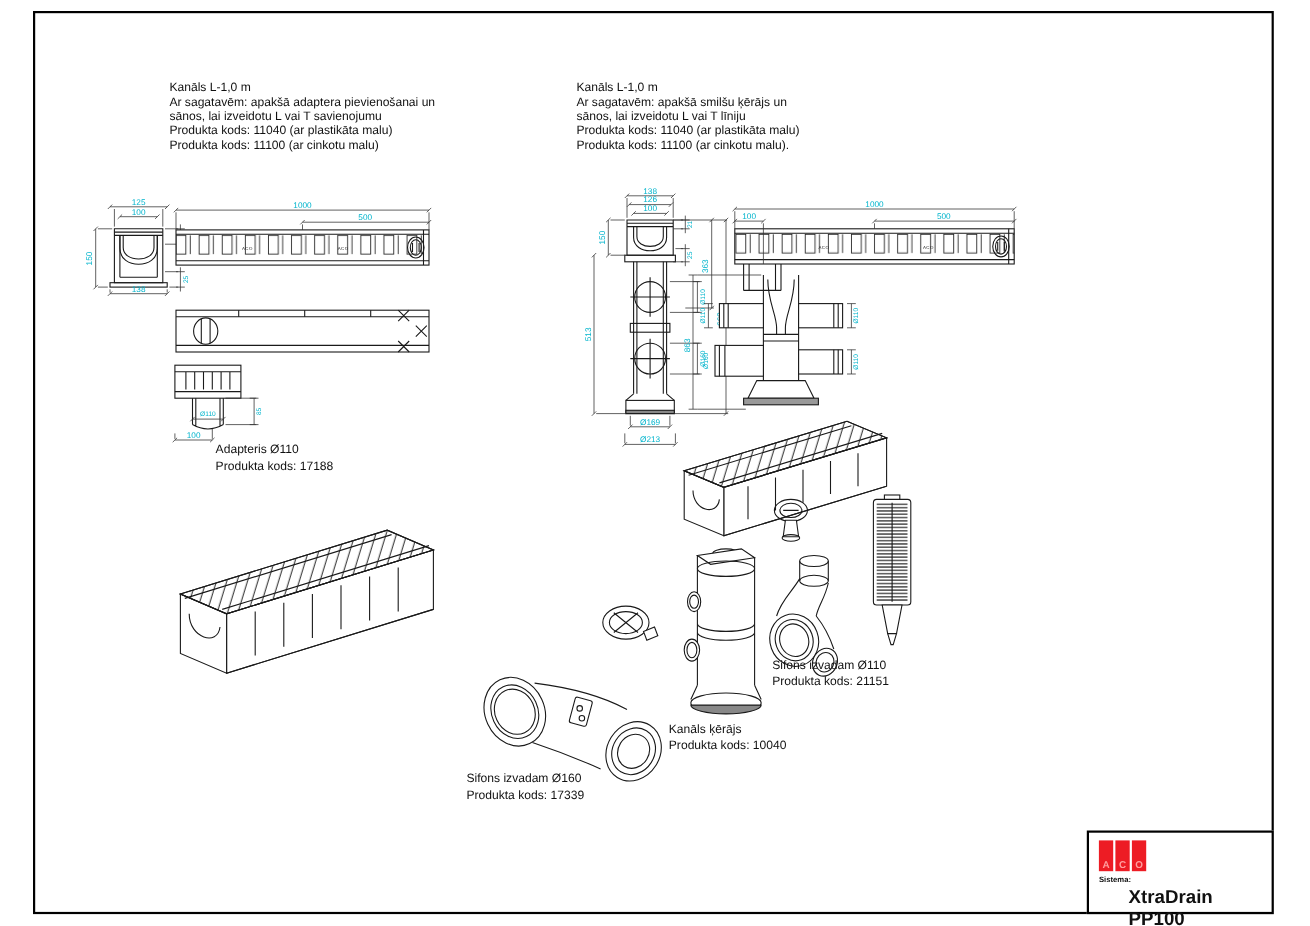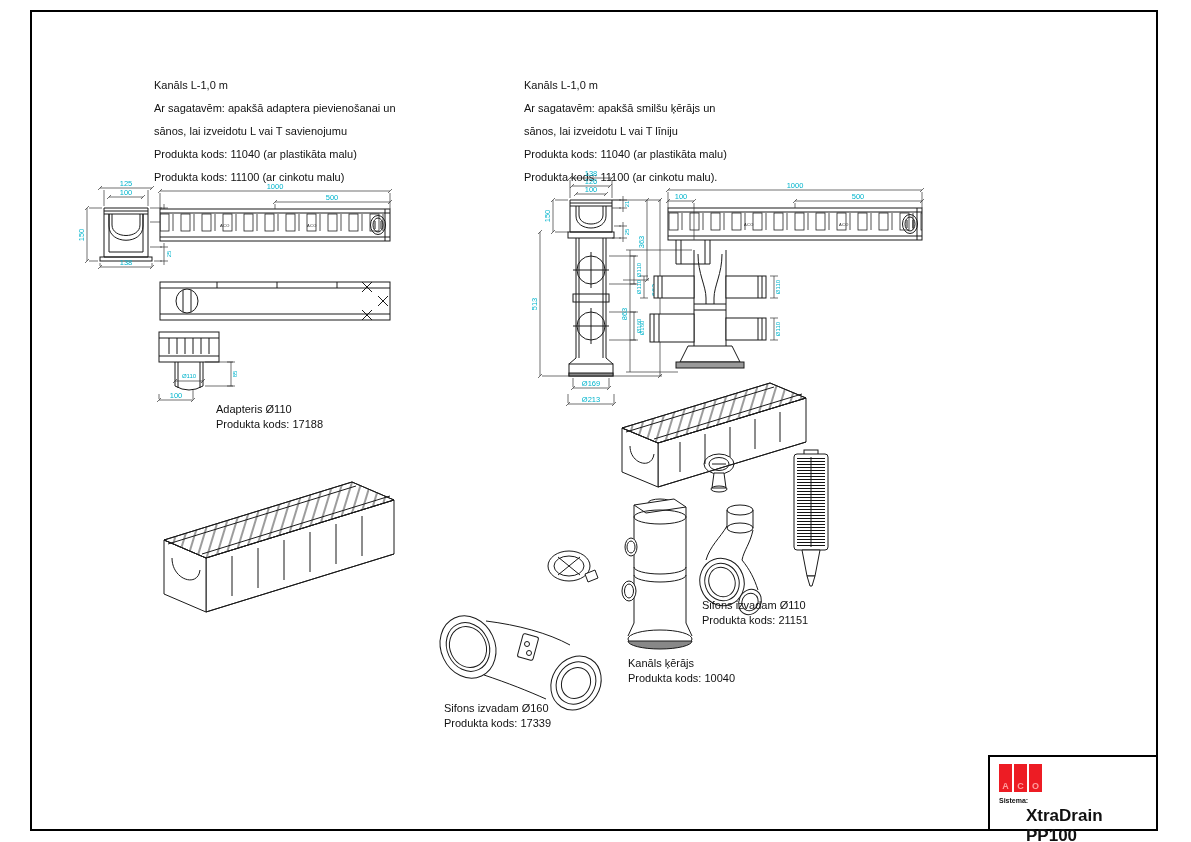--- a/index.html
+++ b/index.html
@@ -1,21 +1,21 @@
 <!DOCTYPE html>
 <html><head>
 <meta charset="utf-8">
 <style>
   html,body{margin:0;padding:0;background:#fff;}
   #canvas{position:relative;width:1191px;height:842px;background:#ffffff;overflow:hidden;
           font-family:"Liberation Sans",sans-serif;color:#111;}
   .frame{position:absolute;left:30px;top:10px;width:1128px;height:821px;
          border:2px solid #000;box-sizing:border-box;}
-  .textblock{position:absolute;font-size:11px;line-height:23px;white-space:pre-line;color:#111;}
-  .plabel{position:absolute;font-size:11px;line-height:15px;color:#111;margin-left:20px;}
+  .textblock{position:absolute;font-size:11px;line-height:13px;white-space:pre-line;color:#111;}
+  .plabel{position:absolute;font-size:11px;line-height:15px;color:#111;}
   .dwg{position:absolute;}
   svg text{font-family:"Liberation Sans",sans-serif;}
   .dimtxt{fill:#00b4cc;font-size:7.5px;text-anchor:middle;}
   .dimtxt-s{fill:#00b4cc;font-size:6px;text-anchor:middle;}
   .dimln{stroke:#333;stroke-width:0.7;fill:none;}
   .ln{stroke:#1a1a1a;stroke-width:1;fill:none;}
   .acomark{fill:#222;font-size:4px;letter-spacing:0.4px;}
   .titleblock{position:absolute;left:988px;top:755px;width:170px;height:76px;
               border:2px solid #000;box-sizing:border-box;background:#fff;}
   .logo-row{position:absolute;left:9px;top:7px;display:flex;gap:2px;}
@@ -328,21 +328,21 @@
       <path d="M58,38 C90,42 120,50 142,62 M56,92 C80,100 100,108 118,116"></path>
       <ellipse cx="148" cy="100" rx="24" ry="28" transform="rotate(32 148 100)" fill="#fff"></ellipse>
       <ellipse cx="148" cy="100" rx="19" ry="22" transform="rotate(32 148 100)"></ellipse>
       <ellipse cx="148" cy="100" rx="14" ry="16" transform="rotate(32 148 100)"></ellipse>
       <rect x="92" y="52" width="16" height="24" rx="2" transform="rotate(15 100 64)" fill="#fff"></rect>
       <circle cx="99" cy="61" r="2.5"></circle>
       <circle cx="101" cy="70" r="2.5"></circle>
     </g>
   </svg>
 
-  <div class="plabel" style="left:682px;top:598px">
+  <div class="plabel" style="left:702px;top:598px">
     <div>Sifons izvadam Ø110</div>
     <div>Produkta kods: 21151</div>
   </div>
   <div class="plabel" style="left:608px;top:656px">
     <div>Kanāls ķērājs</div>
     <div>Produkta kods: 10040</div>
   </div>
   <div class="plabel" style="left:424px;top:701px">
     <div>Sifons izvadam Ø160</div>
     <div>Produkta kods: 17339</div>

